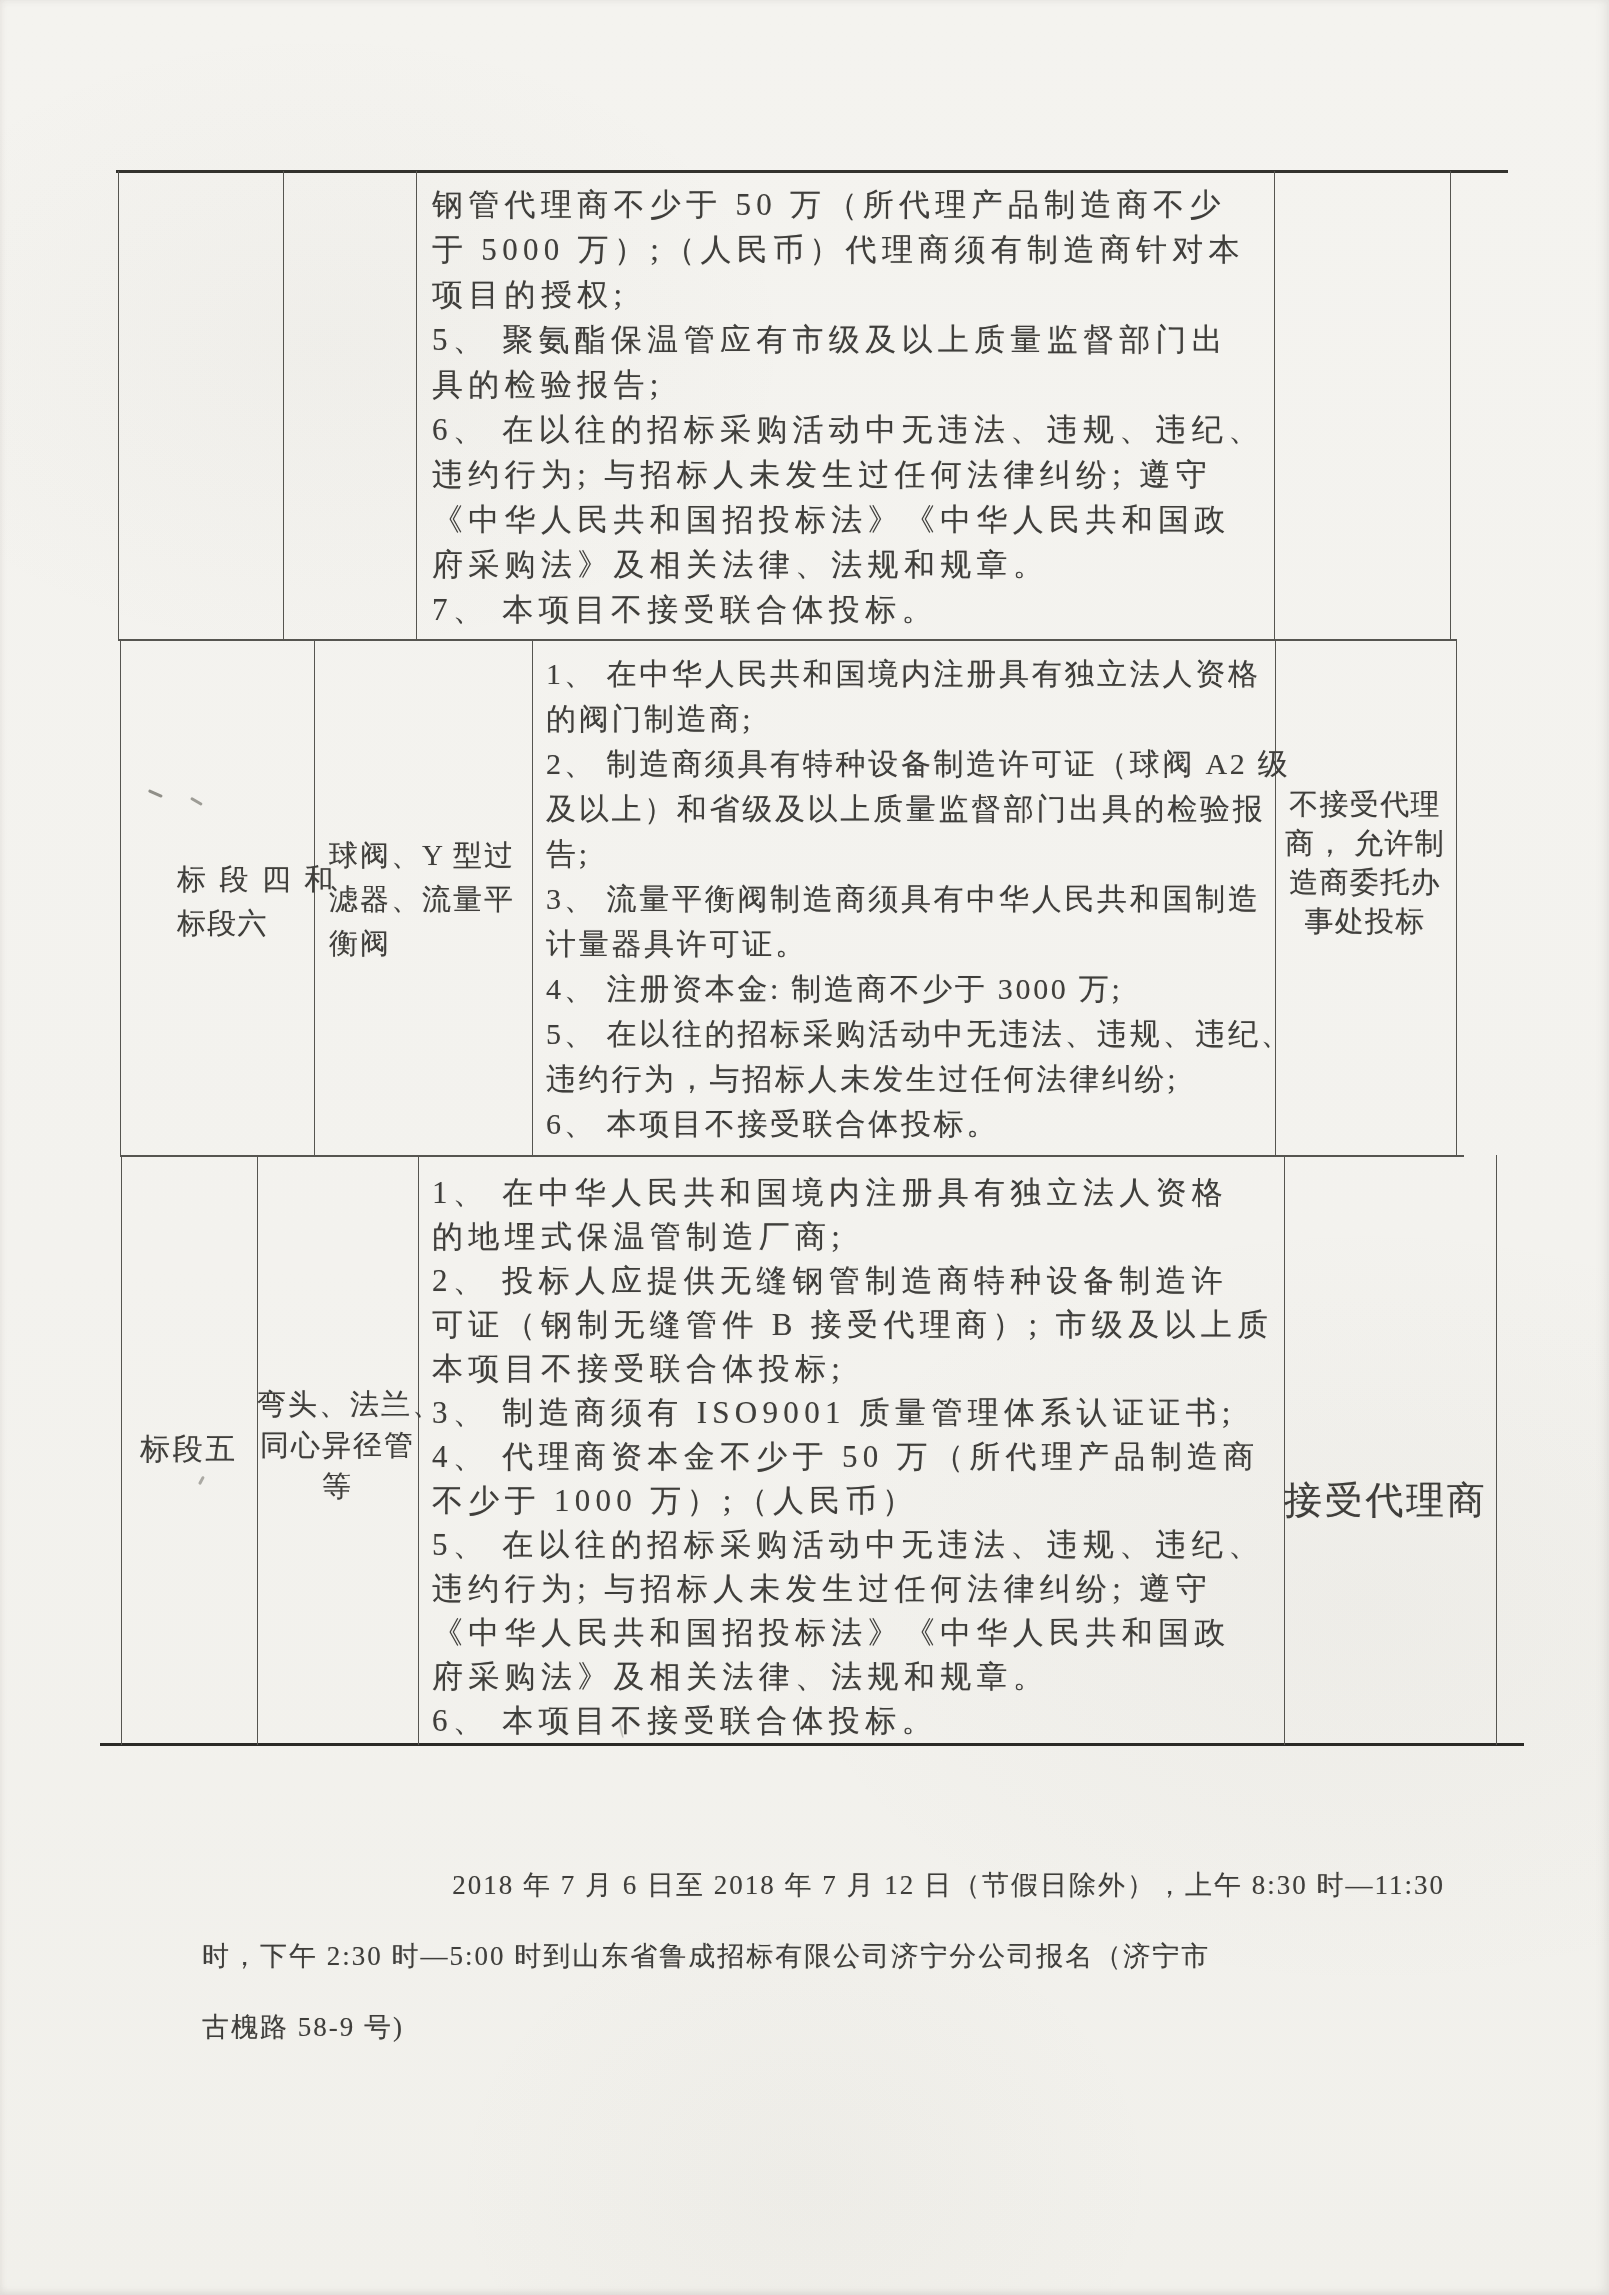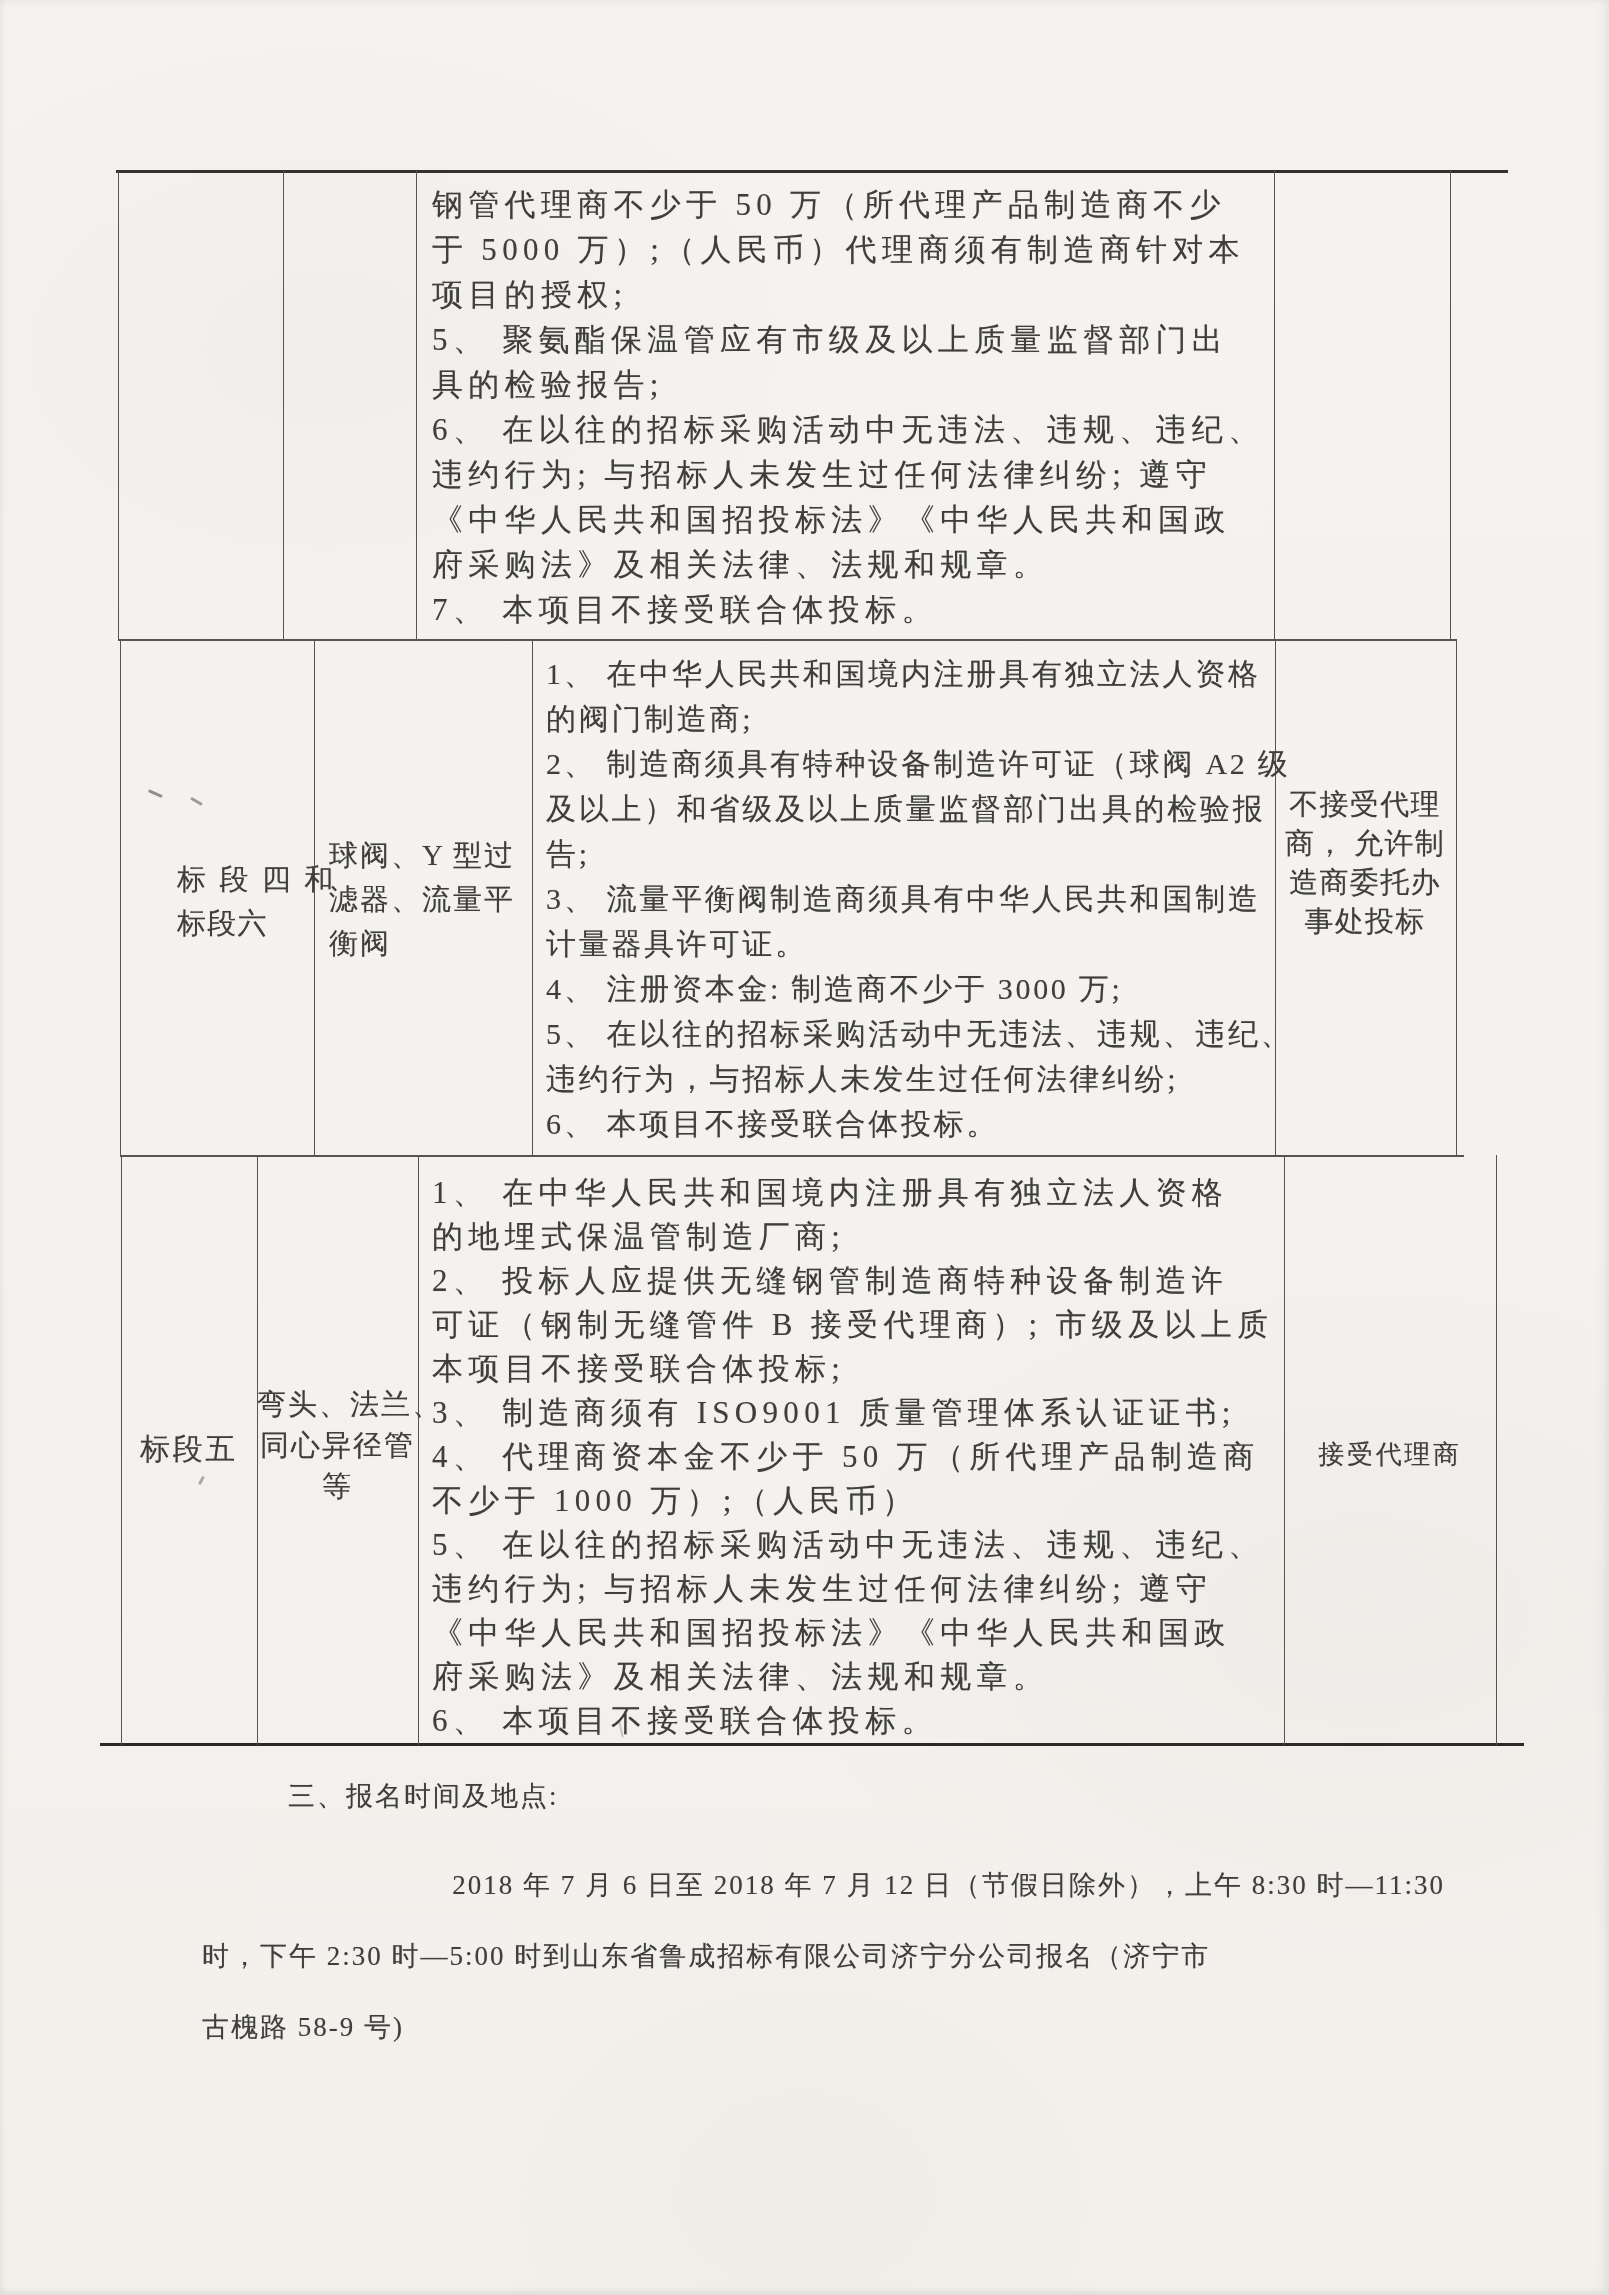--- a/index.html
+++ b/index.html
@@ -27,21 +27,21 @@
   .req3{left:432px;top:1171px;width:842px;line-height:44px;}
   
   .sec2{left:133px;top:857px;width:177px;line-height:44px;font-size:29px;letter-spacing:1.3px;margin-left:44px;}
   .sec2 .tline:first-child{letter-spacing:13.4px;}
   .sec3{left:121px;top:1426px;width:136px;text-align:center;font-size:30px;letter-spacing:2.7px;}
   
   .goods2{left:329px;top:833px;width:202px;line-height:44px;font-size:29px;letter-spacing:2px;}
   .goods3{left:257px;top:1384px;width:161px;line-height:41px;font-size:29px;letter-spacing:2px;text-align:center;}
   
   .agent2{left:1275px;top:785px;width:180px;line-height:39px;font-size:29px;letter-spacing:1.3px;text-align:center;}
-  .agent3{left:1284px;top:1432px;width:212px;font-size:26px;letter-spacing:2.7px;text-align:center;}
+  .agent3{left:1284px;top:1478px;width:212px;font-size:38px;letter-spacing:2.7px;}
   
   .f-heading{position:absolute;left:202px;top:1778px;width:1269px;font-size:27px;letter-spacing:2px;
     text-indent:86px;text-shadow:0 0 0.7px rgba(63,62,59,.38);}
   .f-para{position:absolute;left:202px;top:1850px;width:1243px;line-height:71px;font-size:27px;
     letter-spacing:2px;text-shadow:0 0 0.7px rgba(63,62,59,.38);}
   .f-para .tline:first-child{text-indent:86px;text-align:right;}
   
   .mark{position:absolute;background:#6f6d66;border-radius:1.3px;opacity:.75;}
   .m1{left:148px;top:792px;width:14.7px;height:2.7px;transform:rotate(24deg);}
   .m2{left:190px;top:800px;width:13.4px;height:2.7px;transform:rotate(30deg);opacity:.65;}
@@ -138,21 +138,20 @@
       <div class="tline">5、 在以往的招标采购活动中无违法、违规、违纪、</div>
       <div class="tline">违约行为; 与招标人未发生过任何法律纠纷; 遵守</div>
       <div class="tline">《中华人民共和国招投标法》《中华人民共和国政</div>
       <div class="tline">府采购法》及相关法律、法规和规章。</div>
       <div class="tline">6、 本项目不接受联合体投标。</div>
     </div>
   <div class="tcell agent3">
       <div class="tline">接受代理商</div>
     </div>
 
-  <div class="f-heading">三、报名时间及地点:</div>
   <div class="f-para">
       <div class="tline">2018 年 7 月 6 日至 2018 年 7 月 12 日（节假日除外），上午 8:30 时—11:30</div>
       <div class="tline">时，下午 2:30 时—5:00 时到山东省鲁成招标有限公司济宁分公司报名（济宁市</div>
       <div class="tline">古槐路 58-9 号)</div>
     </div>
 
   <div class="mark m1"></div>
   <div class="mark m2"></div>
   <div class="mark m3"></div>
   <div class="mark m4"></div>

